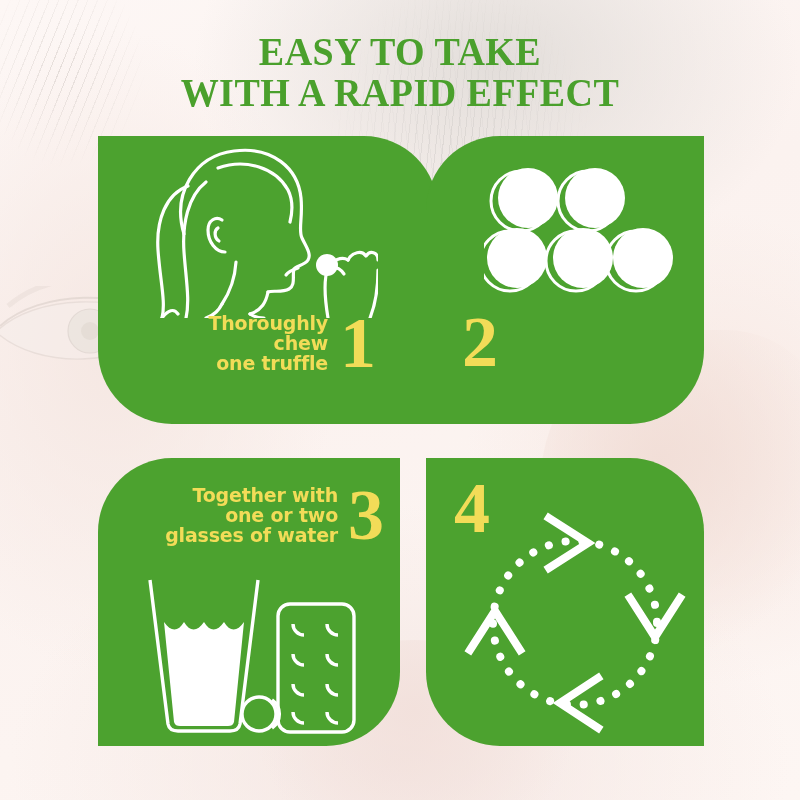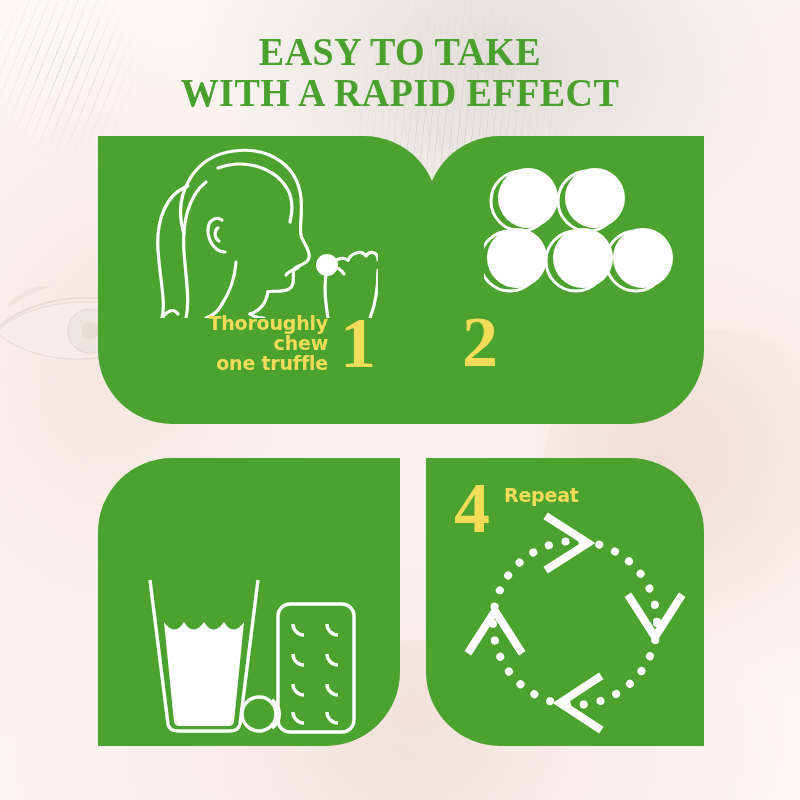--- a/index.html
+++ b/index.html
@@ -262,20 +262,26 @@
             <circle cx="159" cy="94" r="30" fill="#ffffff"></circle>
           </g>
         </svg>
       </div>
       <div class="caption-row">
         <div class="numeral">2</div>
       </div>
     </div>
 
     <div class="card c3">
+      <div class="caption-row">
+        <div class="caption">Together with
+one or two
+glasses of water</div>
+        <div class="numeral">3</div>
+      </div>
       <div class="icon-area">
         <svg viewBox="0 0 230 158" width="230" height="158">
 
           <g fill="none" stroke="#ffffff" stroke-width="3.4" stroke-linejoin="round">
             <path d="M12 4 L30 148 C31 153 35 155 40 155 L92 155 C97 155 101 153 102 148 L120 4"></path>
           </g>
 
           <path d="M26 46 C33 56 40 56 46 46 C52 56 59 56 66 46 C72 56 79 56 86 46
                    C92 56 99 56 106 46 L96 146 C95 149 93 150 90 150 L42 150
                    C39 150 37 149 36 146 Z" fill="#ffffff"></path>
@@ -295,21 +301,20 @@
             <circle cx="121" cy="138" r="17"></circle>
             <path d="M134 124 a17 17 0 0 1 0 28"></path>
           </g>
         </svg>
       </div>
     </div>
 
     <div class="card c4">
       <div class="caption-row">
         <div class="numeral">4</div>
-        <div class="caption">Repeat</div>
       </div>
       <div class="icon-area">
         <svg viewBox="0 0 222 226" width="222" height="226">
 
           <circle cx="111" cy="113" r="82" fill="none" stroke="#ffffff" stroke-width="8" stroke-linecap="round" stroke-dasharray="0.1 17"></circle>
 
           <g fill="none" stroke="#ffffff" stroke-width="8" stroke-linecap="square" stroke-linejoin="miter">
             <polyline points="85,8 124,33 85,58"></polyline>
             <polyline points="166,88 191,127 216,88"></polyline>
             <polyline points="134,168 96,193 134,218"></polyline>

